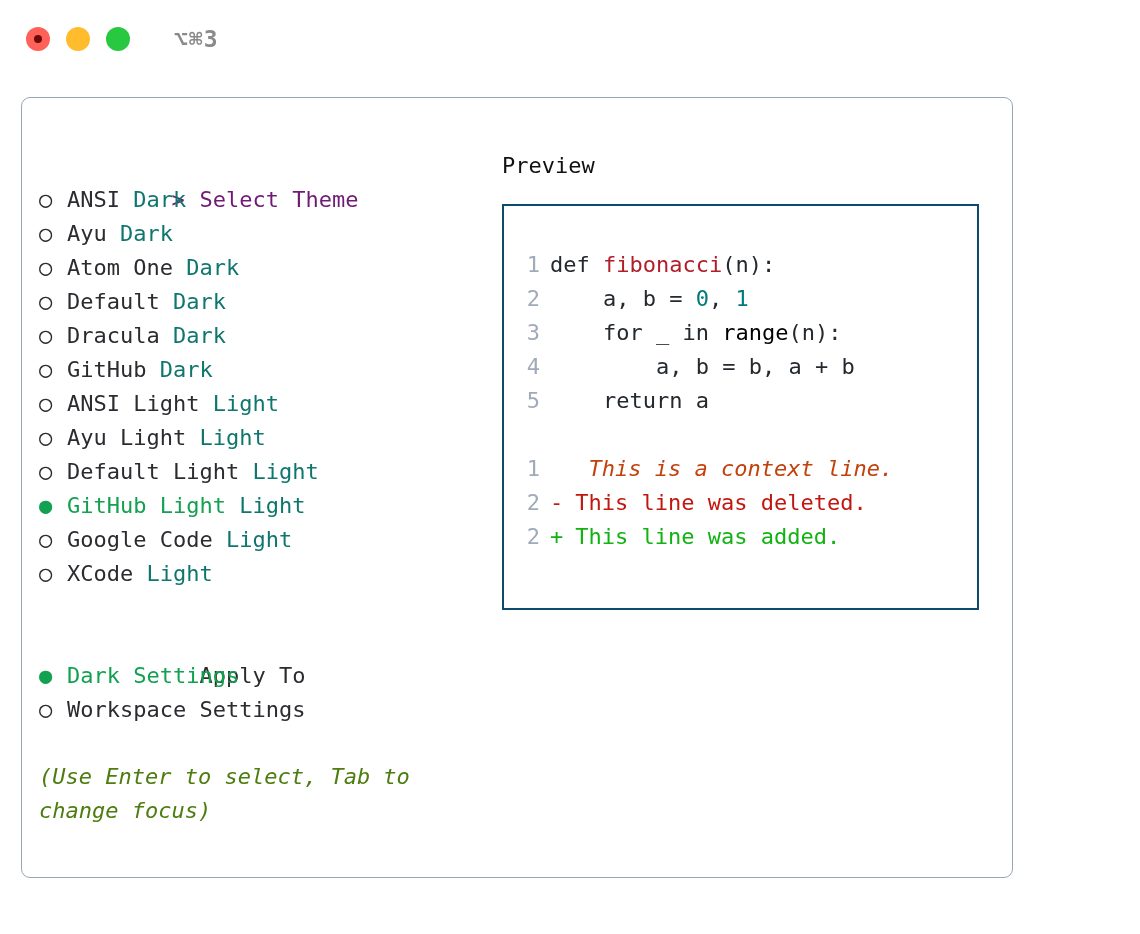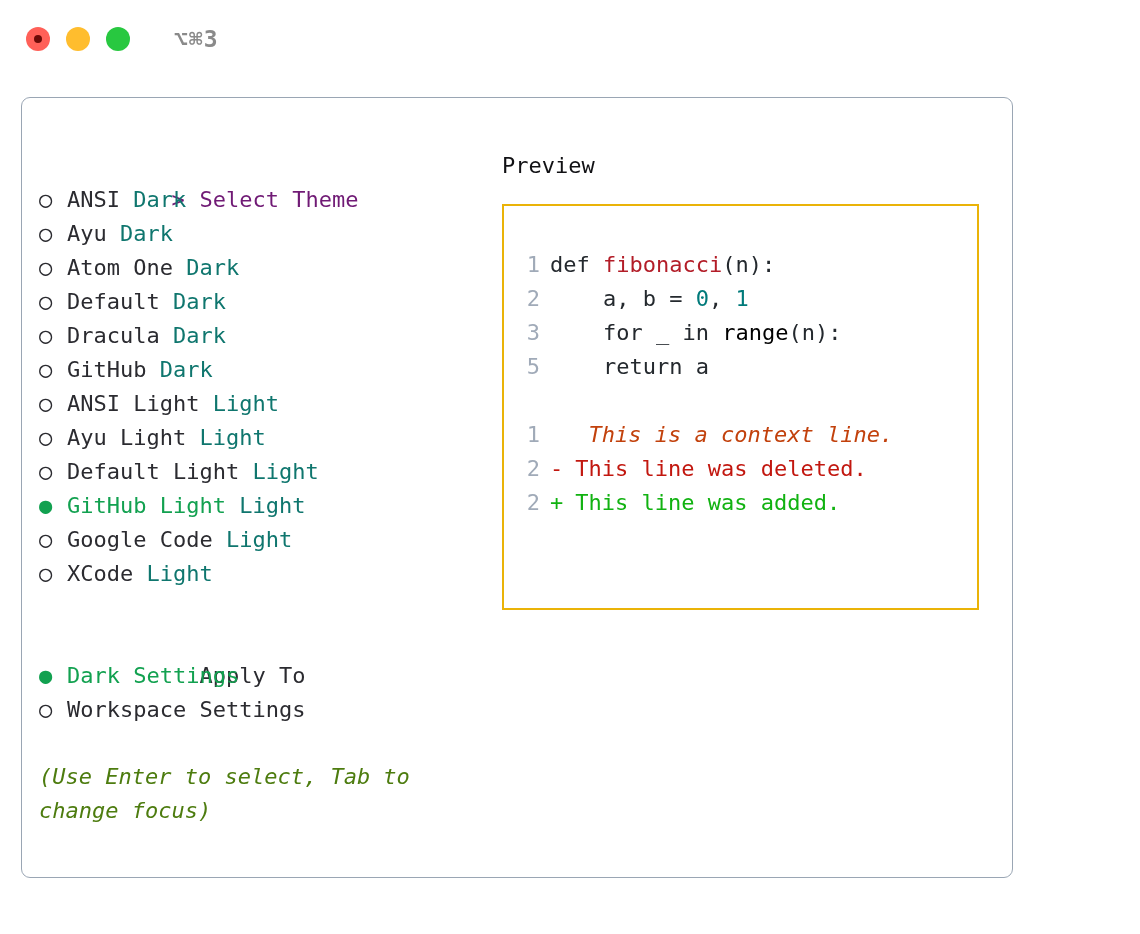--- a/index.html
+++ b/index.html
@@ -153,21 +153,21 @@
     color: #111114;
     line-height: 34px;
     white-space: pre;
   }
   #preview-box {
     position: absolute;
     left: 480px;
     top: 106px;
     width: 477px;
     height: 406px;
-    border: 2px solid #eab308;
+    border: 2px solid #0c4a6e;
     box-sizing: border-box;
     background: #ffffff;
   }
   #code-area {
     position: absolute;
     left: 10px;
     top: 42px;
     right: 8px;
   }
   .code-line {
@@ -257,20 +257,21 @@
       <div id="right-col">
         <div id="preview-title">Preview</div>
       </div>
 
       <div id="preview-box">
         <div id="code-area">
           <div id="code-lines">
               <div class="code-line"><span class="lineno">1</span><span class="tok-plain">def </span><span class="tok-fn">fibonacci</span><span class="tok-plain">(n):</span></div>
               <div class="code-line"><span class="lineno">2</span><span class="tok-plain">    a, b = </span><span class="tok-num">0</span><span class="tok-plain">, </span><span class="tok-num">1</span></div>
               <div class="code-line"><span class="lineno">3</span><span class="tok-plain">    for _ in </span><span class="tok-call">range</span><span class="tok-plain">(n):</span></div>
+              <div class="code-line"><span class="lineno">4</span><span class="tok-plain">        a, b = b, a + b</span></div>
               <div class="code-line"><span class="lineno">5</span><span class="tok-plain">    return a</span></div>
             </div>
           <div class="code-line blank"> </div>
           <div id="diff-lines">
               <div class="code-line"><span class="lineno">1</span><span class="diff-sign diff-ctx"> </span><span class="diff-ctx">  This is a context line.</span></div>
               <div class="code-line"><span class="lineno">2</span><span class="diff-sign diff-del">-</span><span class="diff-del"> This line was deleted.</span></div>
               <div class="code-line"><span class="lineno">2</span><span class="diff-sign diff-add">+</span><span class="diff-add"> This line was added.</span></div>
             </div>
         </div>
       </div>

